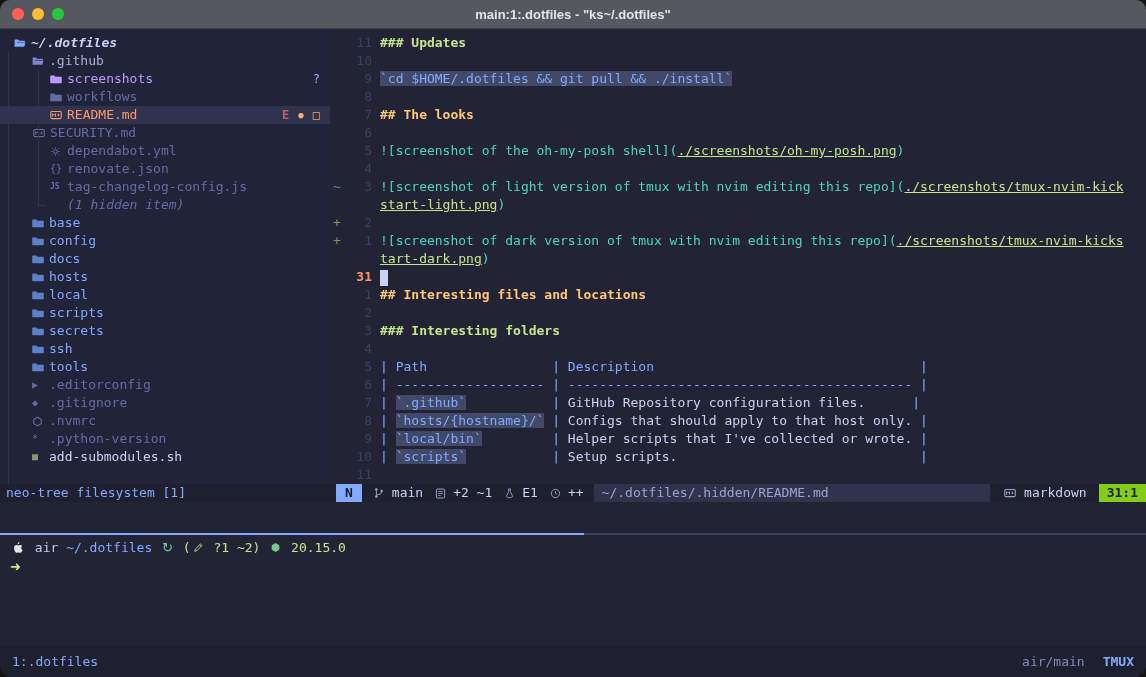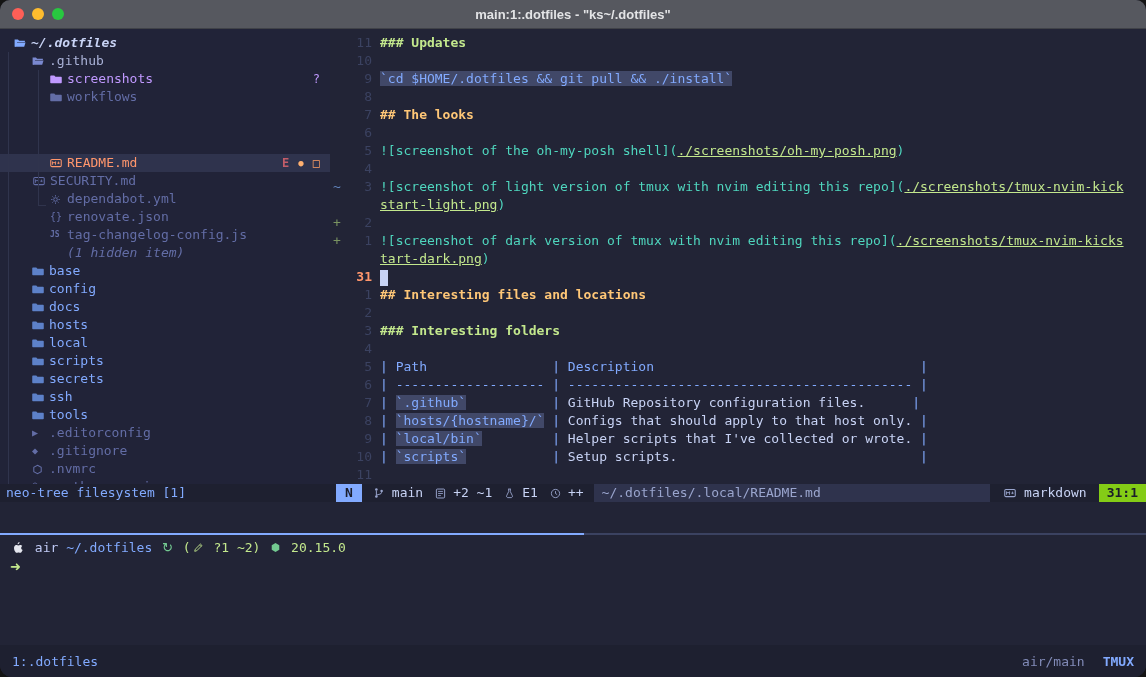--- a/index.html
+++ b/index.html
@@ -135,21 +135,21 @@
             </span>
           </div>
           <div class="trow s-dim" style="padding-left: 50px;">
             <span class="ticon">
               <svg viewBox="0 0 16 16" width="12" height="12">
                 <path fill="currentColor" d="M1.3 3.2h4.4l1.6 1.7h7.4c.6 0 1 .4 1 1v6.9c0 .6-.4 1-1 1H1.3c-.6 0-1-.4-1-1V4.2c0-.6.4-1 1-1z"></path>
               </svg>
             </span>
             <span class="tlabel">workflows</span>
           </div>
-          <div class="trow s-selected" style="padding-left: 50px; margin-top: 48px;">
+          <div class="trow s-selected" style="padding-left: 50px;">
             <span class="ticon">
               <svg viewBox="0 0 16 16" width="12" height="12">
                 <rect x="1" y="3.2" width="14" height="9.6" rx="1.6" fill="none" stroke="currentColor" stroke-width="1.4"></rect>
                 <path d="M3.3 10.3V6.2l2 2 2-2v4.1" fill="none" stroke="currentColor" stroke-width="1.2"></path>
                 <path d="M11.3 6.2v2.6M9.8 7.6l1.5 1.8 1.5-1.8" fill="none" stroke="currentColor" stroke-width="1.2"></path>
               </svg>
             </span>
             <span class="tlabel">README.md</span>
             <span class="badges">
               <span class="badge b-red">E</span>
@@ -363,21 +363,21 @@
         </span>
         <span class="sl-grp">
           <span class="picon">
               <svg viewBox="0 0 16 16" width="11" height="11">
                 <circle cx="8" cy="8" r="6" fill="none" stroke="currentColor" stroke-width="1.3"></circle>
                 <path d="M8 4.5V8l2.4 1.6" fill="none" stroke="currentColor" stroke-width="1.3"></path>
               </svg>
             </span>
           <span>++</span>
         </span>
-        <span class="sl-path">~/.dotfiles/.local/README.md</span>
+        <span class="sl-path">~/.dotfiles/.hidden/README.md</span>
         <span class="sl-ft">
           <span class="picon">
               <svg viewBox="0 0 16 16" width="12" height="12">
                 <rect x="1" y="3.2" width="14" height="9.6" rx="1.6" fill="none" stroke="currentColor" stroke-width="1.4"></rect>
                 <path d="M3.3 10.3V6.2l2 2 2-2v4.1" fill="none" stroke="currentColor" stroke-width="1.2"></path>
                 <path d="M11.3 6.2v2.6M9.8 7.6l1.5 1.8 1.5-1.8" fill="none" stroke="currentColor" stroke-width="1.2"></path>
               </svg>
             </span>
           <span>markdown</span>
         </span>

